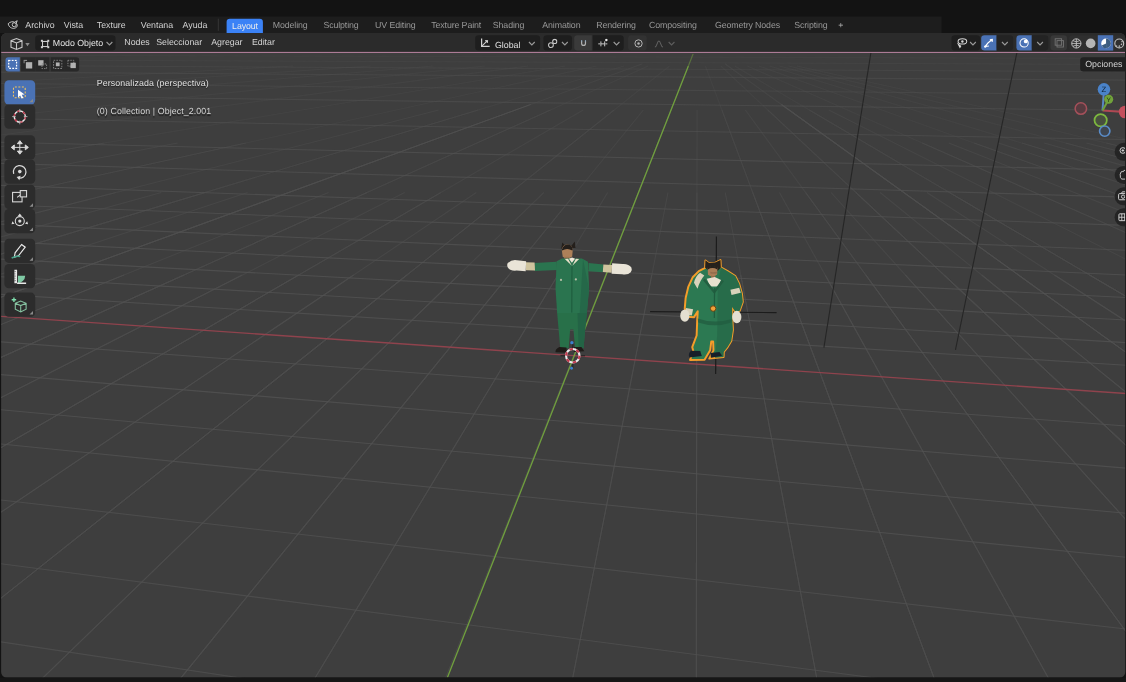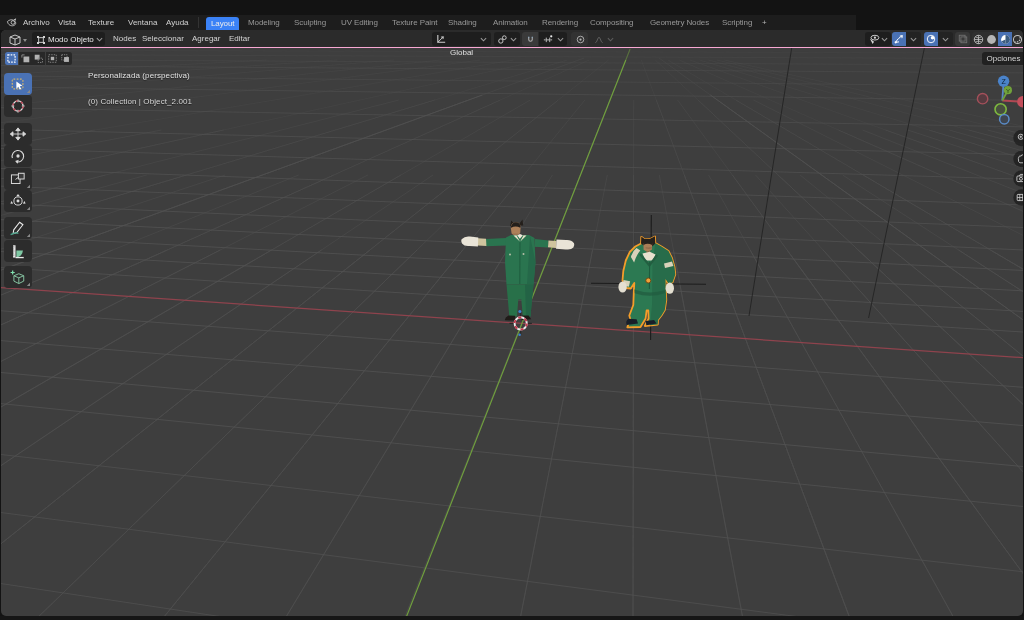--- a/index.html
+++ b/index.html
@@ -421,21 +421,21 @@
       <div class="hmenu" style="left:112px">Nodes</div>
       <div class="hmenu" style="left:141px">Seleccionar</div>
       <div class="hmenu" style="left:191px">Agregar</div>
       <div class="hmenu" style="left:228px">Editar</div>
 
       <div class="pill" style="left:431px;width:59px">
         <svg class="abs" style="left:4px;top:2px" width="11" height="11" viewBox="0 0 12 12">
           <path d="M2 1 L2 9 L10 9" fill="none" stroke="#d0d0d0" stroke-width="1.2"></path>
           <path d="M2 9 L8 3 M8 3 l-2.6 .4 M8 3 l-.4 2.6" stroke="#d0d0d0" fill="none" stroke-width="1"></path>
         </svg>
-        <div class="abs" style="left:18px;top:16px;color:#e0e0e0;font-size:8px">Global</div>
+        <div class="abs" style="left:18px;top:5px;color:#e0e0e0;font-size:8px">Global</div>
         <svg class="abs" style="left:48px;top:5px" width="7" height="5" viewBox="0 0 8 5">
             <path d="M1 1 L4 4 L7 1" stroke="#999" fill="none" stroke-width="1.2"></path>
           </svg>
       </div>
       <div class="pill" style="left:493px;width:26px">
         <svg class="abs" style="left:3.5px;top:3px" width="9" height="9" viewBox="0 0 12 12">
           <circle cx="3.8" cy="8" r="2.9" fill="none" stroke="#c9c9c9" stroke-width="1.3"></circle>
           <circle cx="8.4" cy="3.6" r="2.5" fill="none" stroke="#c9c9c9" stroke-width="1.3"></circle>
         </svg>
         <svg class="abs" style="left:16px;top:5px" width="7" height="5" viewBox="0 0 8 5">

